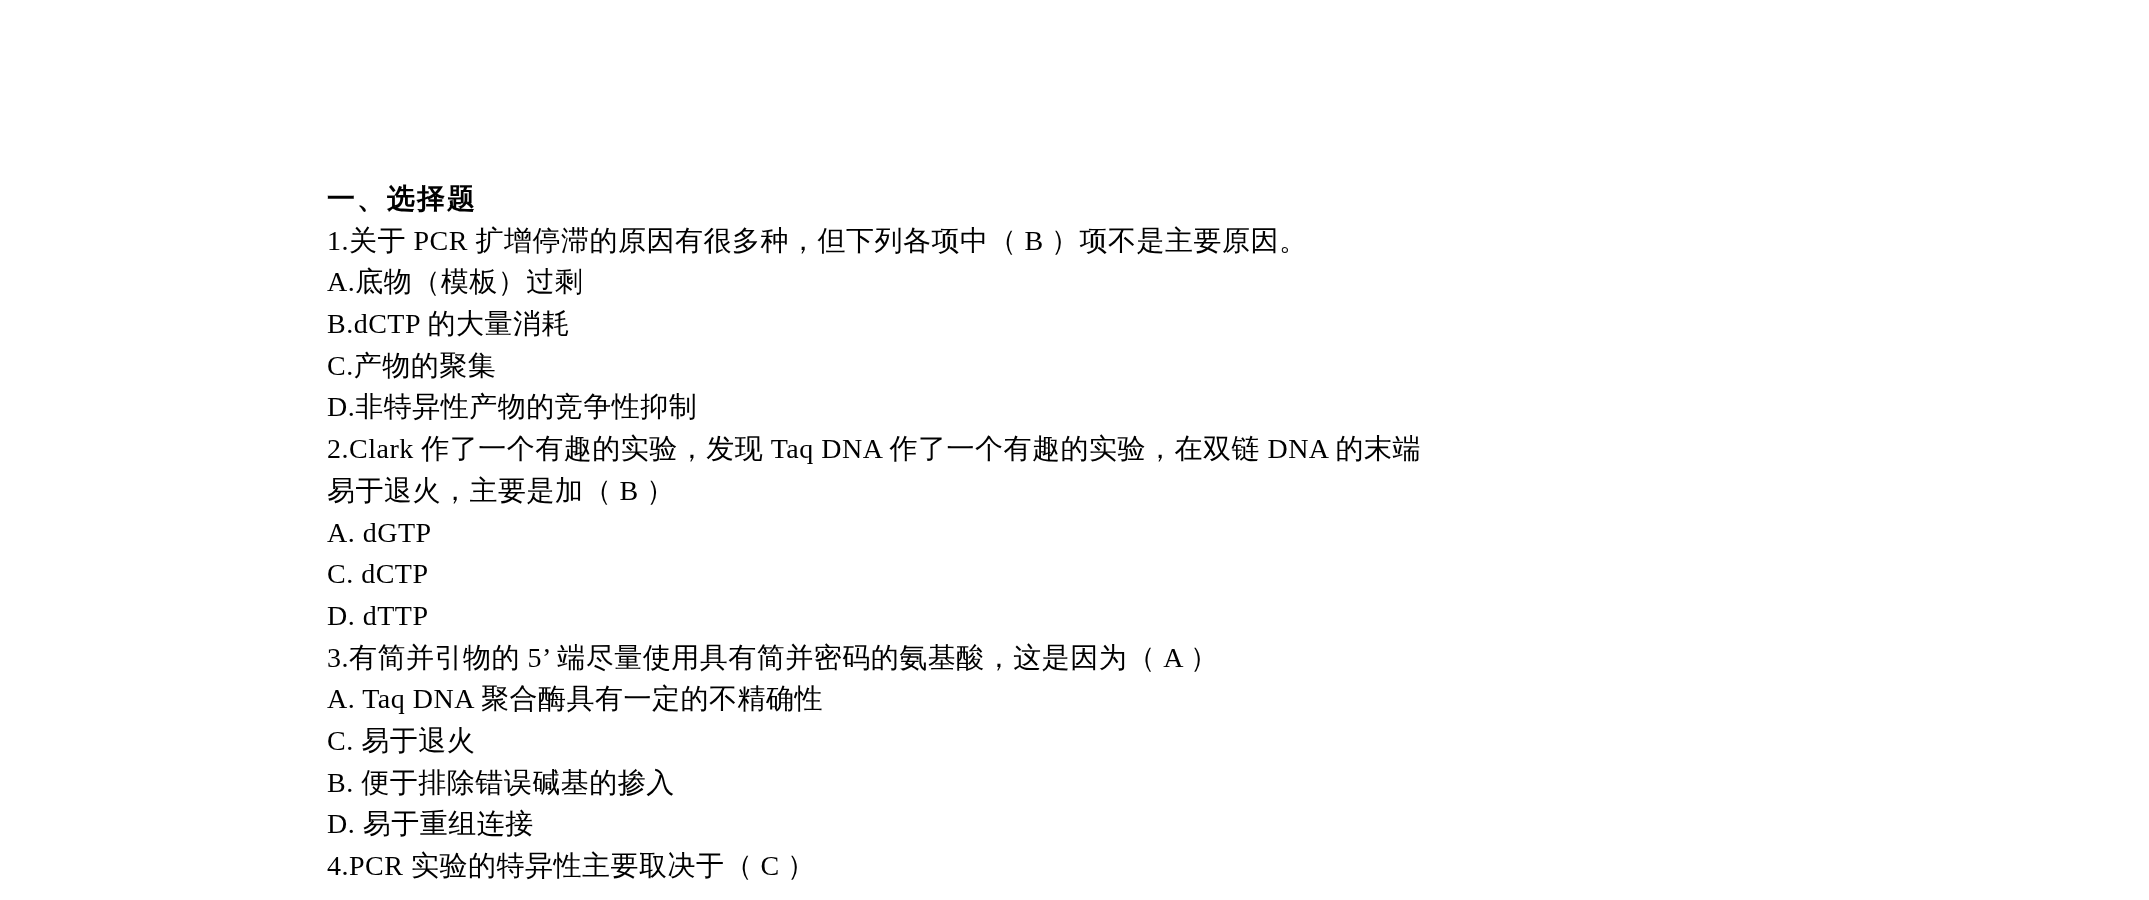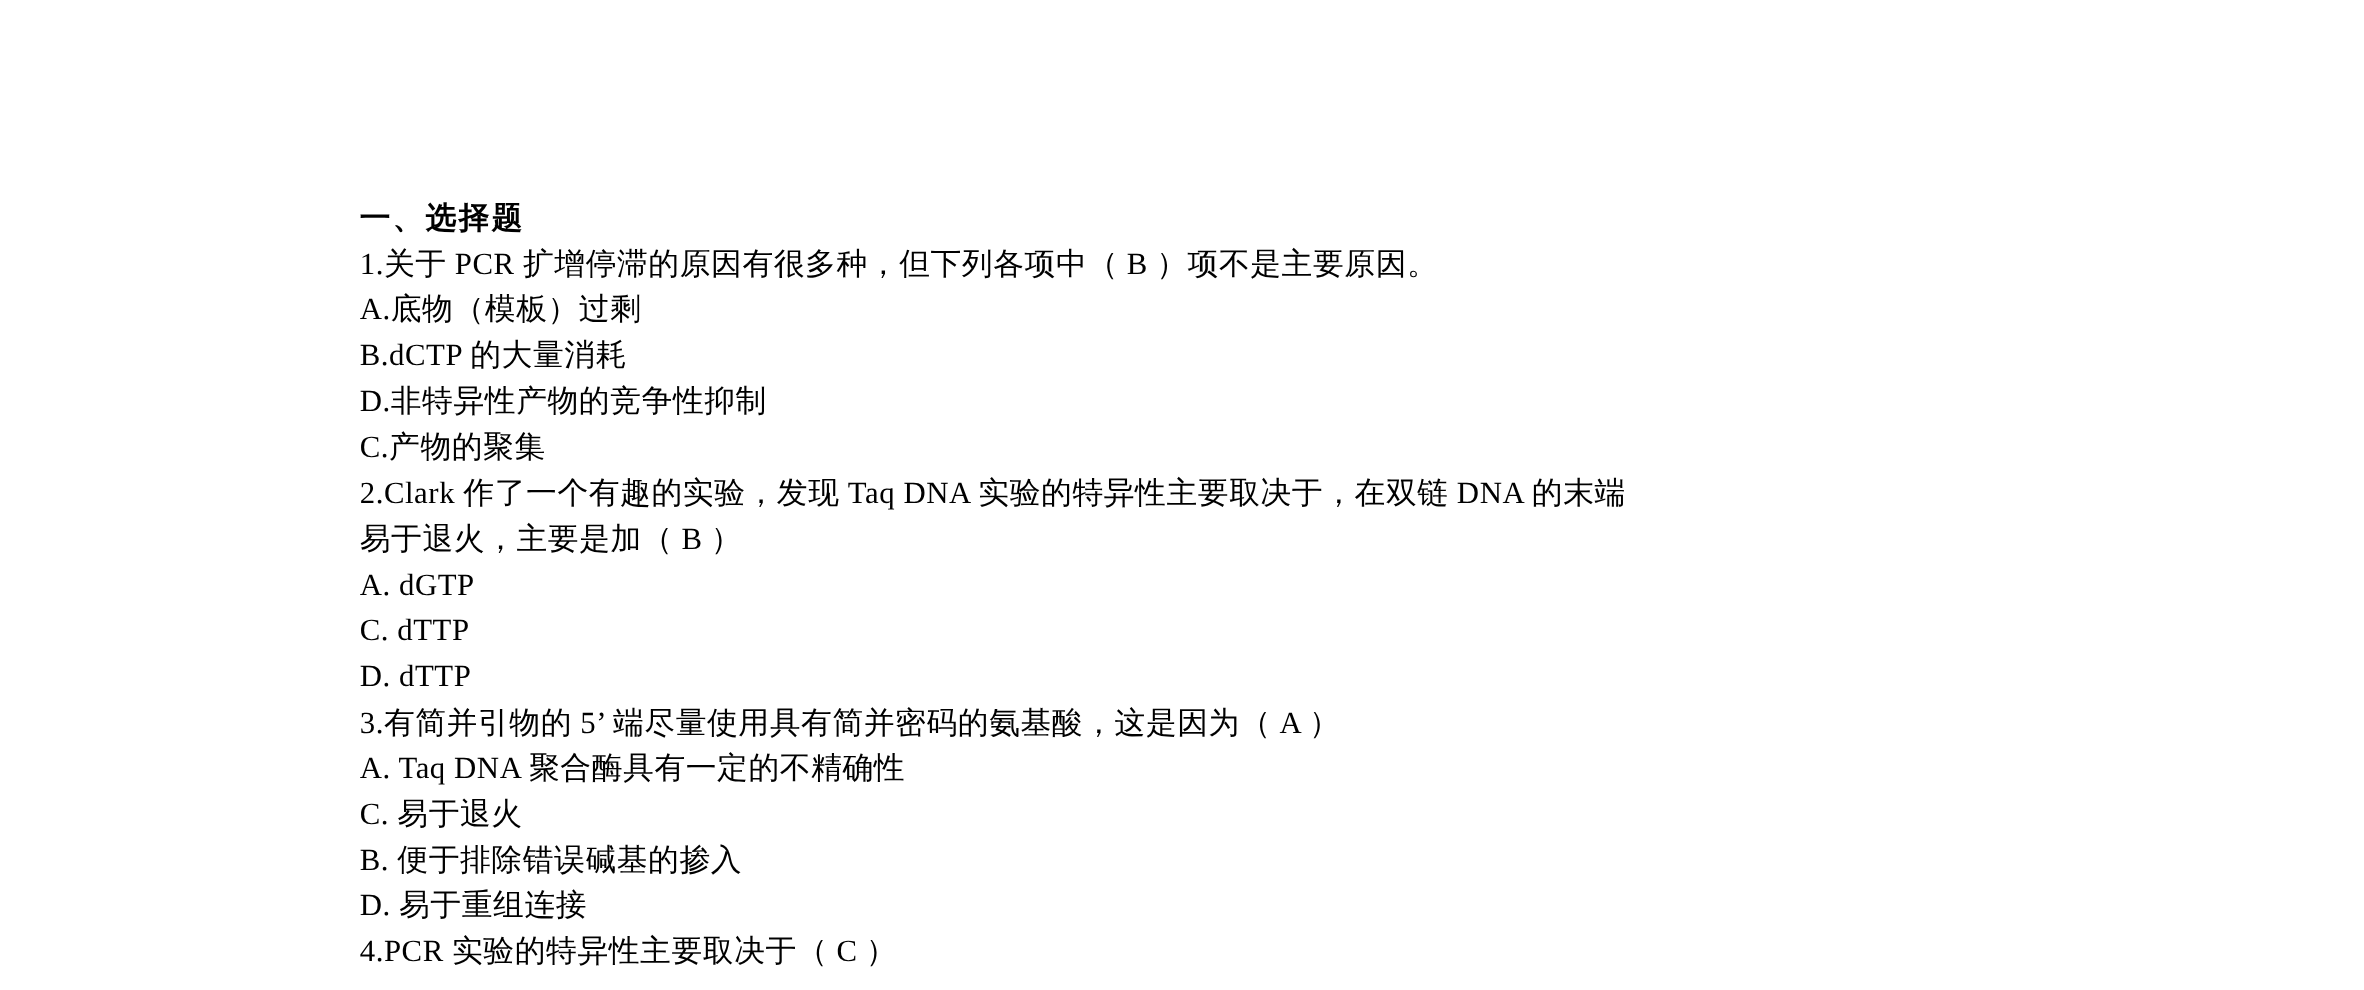--- a/index.html
+++ b/index.html
@@ -29,26 +29,26 @@
   .italic { }
 </style>
 </head>
 <body>
 
 <div class="document-body">
     <div class="line bold"><span>一、选择题</span></div>
     <div class="line"><span>1.关于 PCR 扩增停滞的原因有很多种，但下列各项中（ B ）项不是主要原因。</span></div>
     <div class="line"><span>A.底物（模板）过剩</span></div>
     <div class="line"><span>B.dCTP 的大量消耗</span></div>
+    <div class="line"><span>C.产物的聚集</span></div>
     <div class="line"><span>D.非特异性产物的竞争性抑制</span></div>
-    <div class="line"><span>C.产物的聚集</span></div>
-    <div class="line"><span>2.Clark 作了一个有趣的实验，发现 </span><span class="italic">Taq</span><span> DNA 实验的特异性主要取决于，在双链 DNA 的末端</span></div>
+    <div class="line"><span>2.Clark 作了一个有趣的实验，发现 </span><span class="italic">Taq</span><span> DNA 作了一个有趣的实验，在双链 DNA 的末端</span></div>
     <div class="line"><span>易于退火，主要是加（ B ）</span></div>
     <div class="line"><span>A. dGTP</span></div>
-    <div class="line"><span>C. dTTP</span></div>
+    <div class="line"><span>C. dCTP</span></div>
     <div class="line"><span>D. dTTP</span></div>
     <div class="line"><span>3.有简并引物的 5’ 端尽量使用具有简并密码的氨基酸，这是因为（ A ）</span></div>
     <div class="line"><span>A. </span><span class="italic">Taq</span><span> DNA 聚合酶具有一定的不精确性</span></div>
     <div class="line"><span>C. 易于退火</span></div>
     <div class="line"><span>B. 便于排除错误碱基的掺入</span></div>
     <div class="line"><span>D. 易于重组连接</span></div>
     <div class="line"><span>4.PCR 实验的特异性主要取决于（ C ）</span></div>
   </div>
 
 </body></html>

